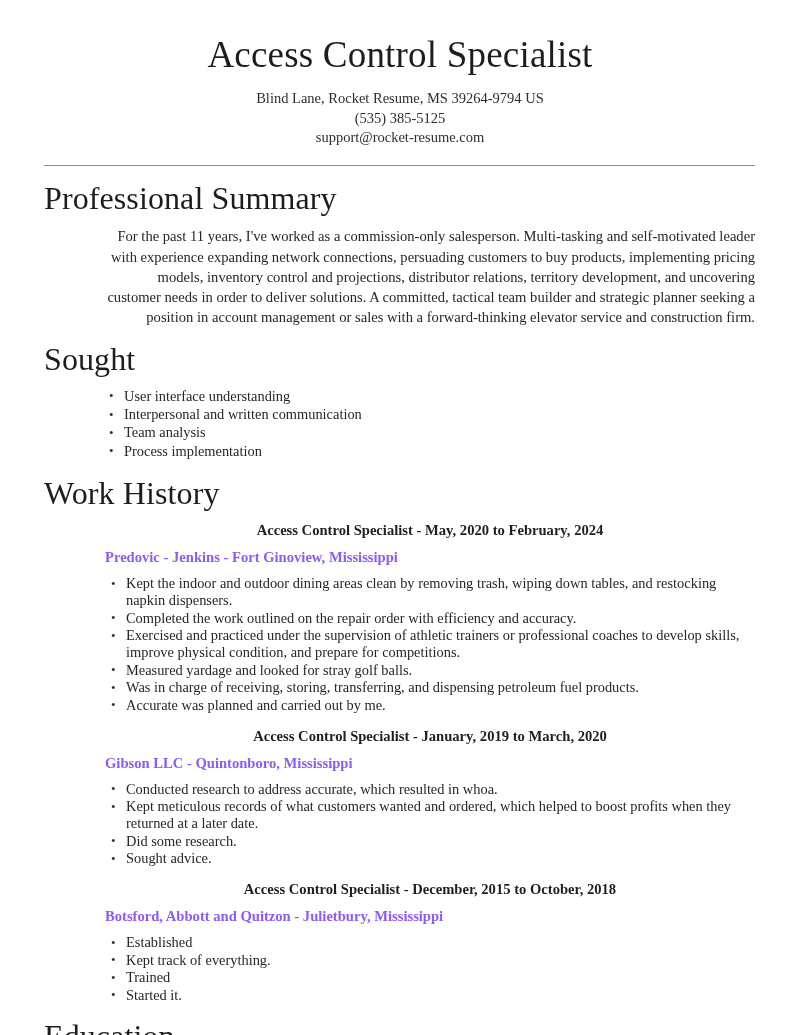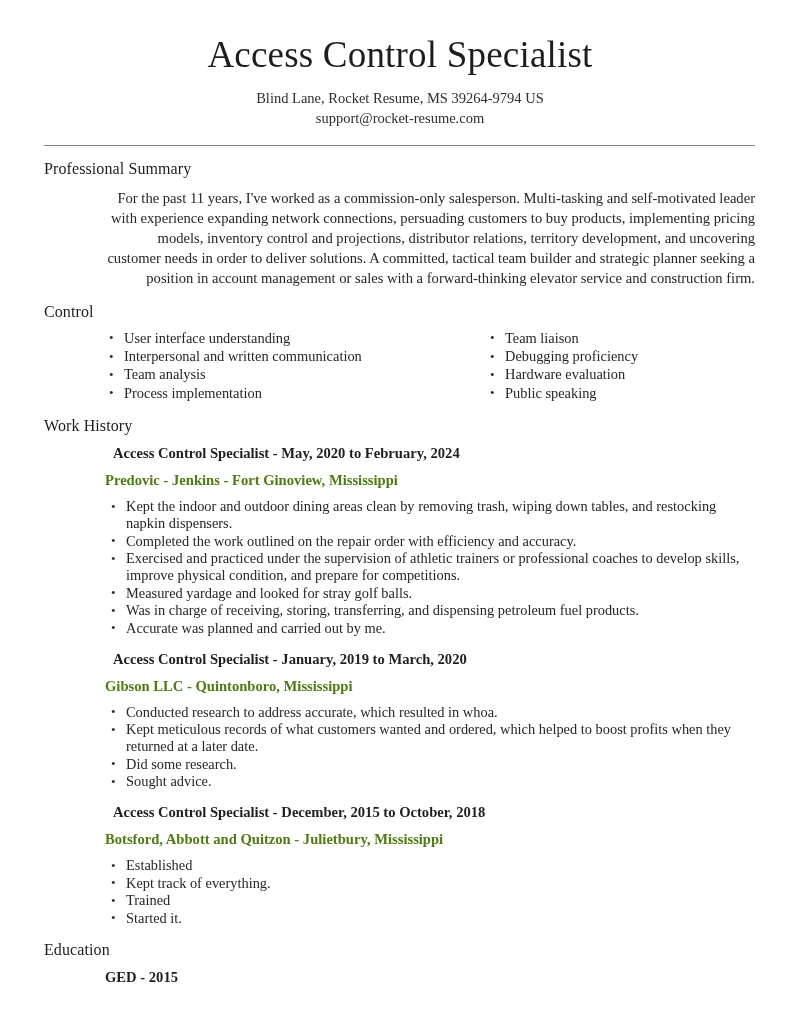--- a/index.html
+++ b/index.html
@@ -45,21 +45,21 @@
     border: none;
     border-top: 1px solid #8a8a8a;
     margin: 17px 45px 0 44px;
     height: 0;
   }
   
   .section {
     padding: 0 45px 0 44px;
   }
   .section-title {
-    font-size: 16px;
+    font-size: 32px;
     font-weight: 400;
     line-height: 1.2;
     margin: 13px 0 9px 0;
     color: #1d1d1d;
     letter-spacing: 0.1px;
   }
   .section-body {
     padding-left: 61px;
   }
   .summary-text {
@@ -109,26 +109,27 @@
     padding-left: 61px;
     margin-bottom: 13px;
   }
   .job:last-child { margin-bottom: 0; font-family: Liberation Serif, serif; }
   .job-title {
     font-size: 14.6px;
     font-weight: 700;
     line-height: 19px;
     color: #1f1f1f;
     margin: 8px;
+    text-align: center;
   }
   .job-company {
     font-size: 14.6px;
     font-weight: 700;
     line-height: 19px;
-    color: #4d7c0f;
+    color: #8b5cf6;
     margin: 0 0 8px 0;
   }
   .job ul.bullets > li {
     padding-left: 21px;
     line-height: 17px;
     margin-bottom: 0.5px;
   }
   .job ul.bullets > li::before {
     left: 6px;
   }
@@ -146,49 +147,42 @@
   .work-section-title { margin-top: 13px; }
 </style>
 </head>
 <body>
 
 <div class="page">
 
   <div class="header">
     <h1 class="resume-title">Access Control Specialist</h1>
     <p class="contact-line">Blind Lane, Rocket Resume, MS 39264-9794 US</p>
+    <p class="contact-line">(535) 385-5125</p>
     <p class="contact-line">support@rocket-resume.com</p>
   </div>
 
   <hr class="rule">
 
   <div class="section">
     <h2 class="section-title">Professional Summary</h2>
     <div class="section-body">
       <p class="summary-text">For the past 11 years, I've worked as a commission-only salesperson. Multi-tasking and self-motivated leader with experience expanding network connections, persuading customers to buy products, implementing pricing models, inventory control and projections, distributor relations, territory development, and uncovering customer needs in order to deliver solutions. A committed, tactical team builder and strategic planner seeking a position in account management or sales with a forward-thinking elevator service and construction firm.</p>
     </div>
   </div>
 
   <div class="section">
-    <h2 class="section-title">Control</h2>
+    <h2 class="section-title">Sought</h2>
     <div class="skills-columns">
       <div class="skills-col">
         <ul class="bullets">
           <li>User interface understanding</li>
           <li>Interpersonal and written communication</li>
           <li>Team analysis</li>
           <li>Process implementation</li>
-        </ul>
-      </div>
-      <div class="skills-col">
-        <ul class="bullets">
-          <li>Team liaison</li>
-          <li>Debugging proficiency</li>
-          <li>Hardware evaluation</li>
-          <li>Public speaking</li>
         </ul>
       </div>
     </div>
   </div>
 
   <div class="section">
     <h2 class="section-title work-section-title">Work History</h2>
 
     <div class="job">
       <p class="job-title">Access Control Specialist - May, 2020 to February, 2024</p>

